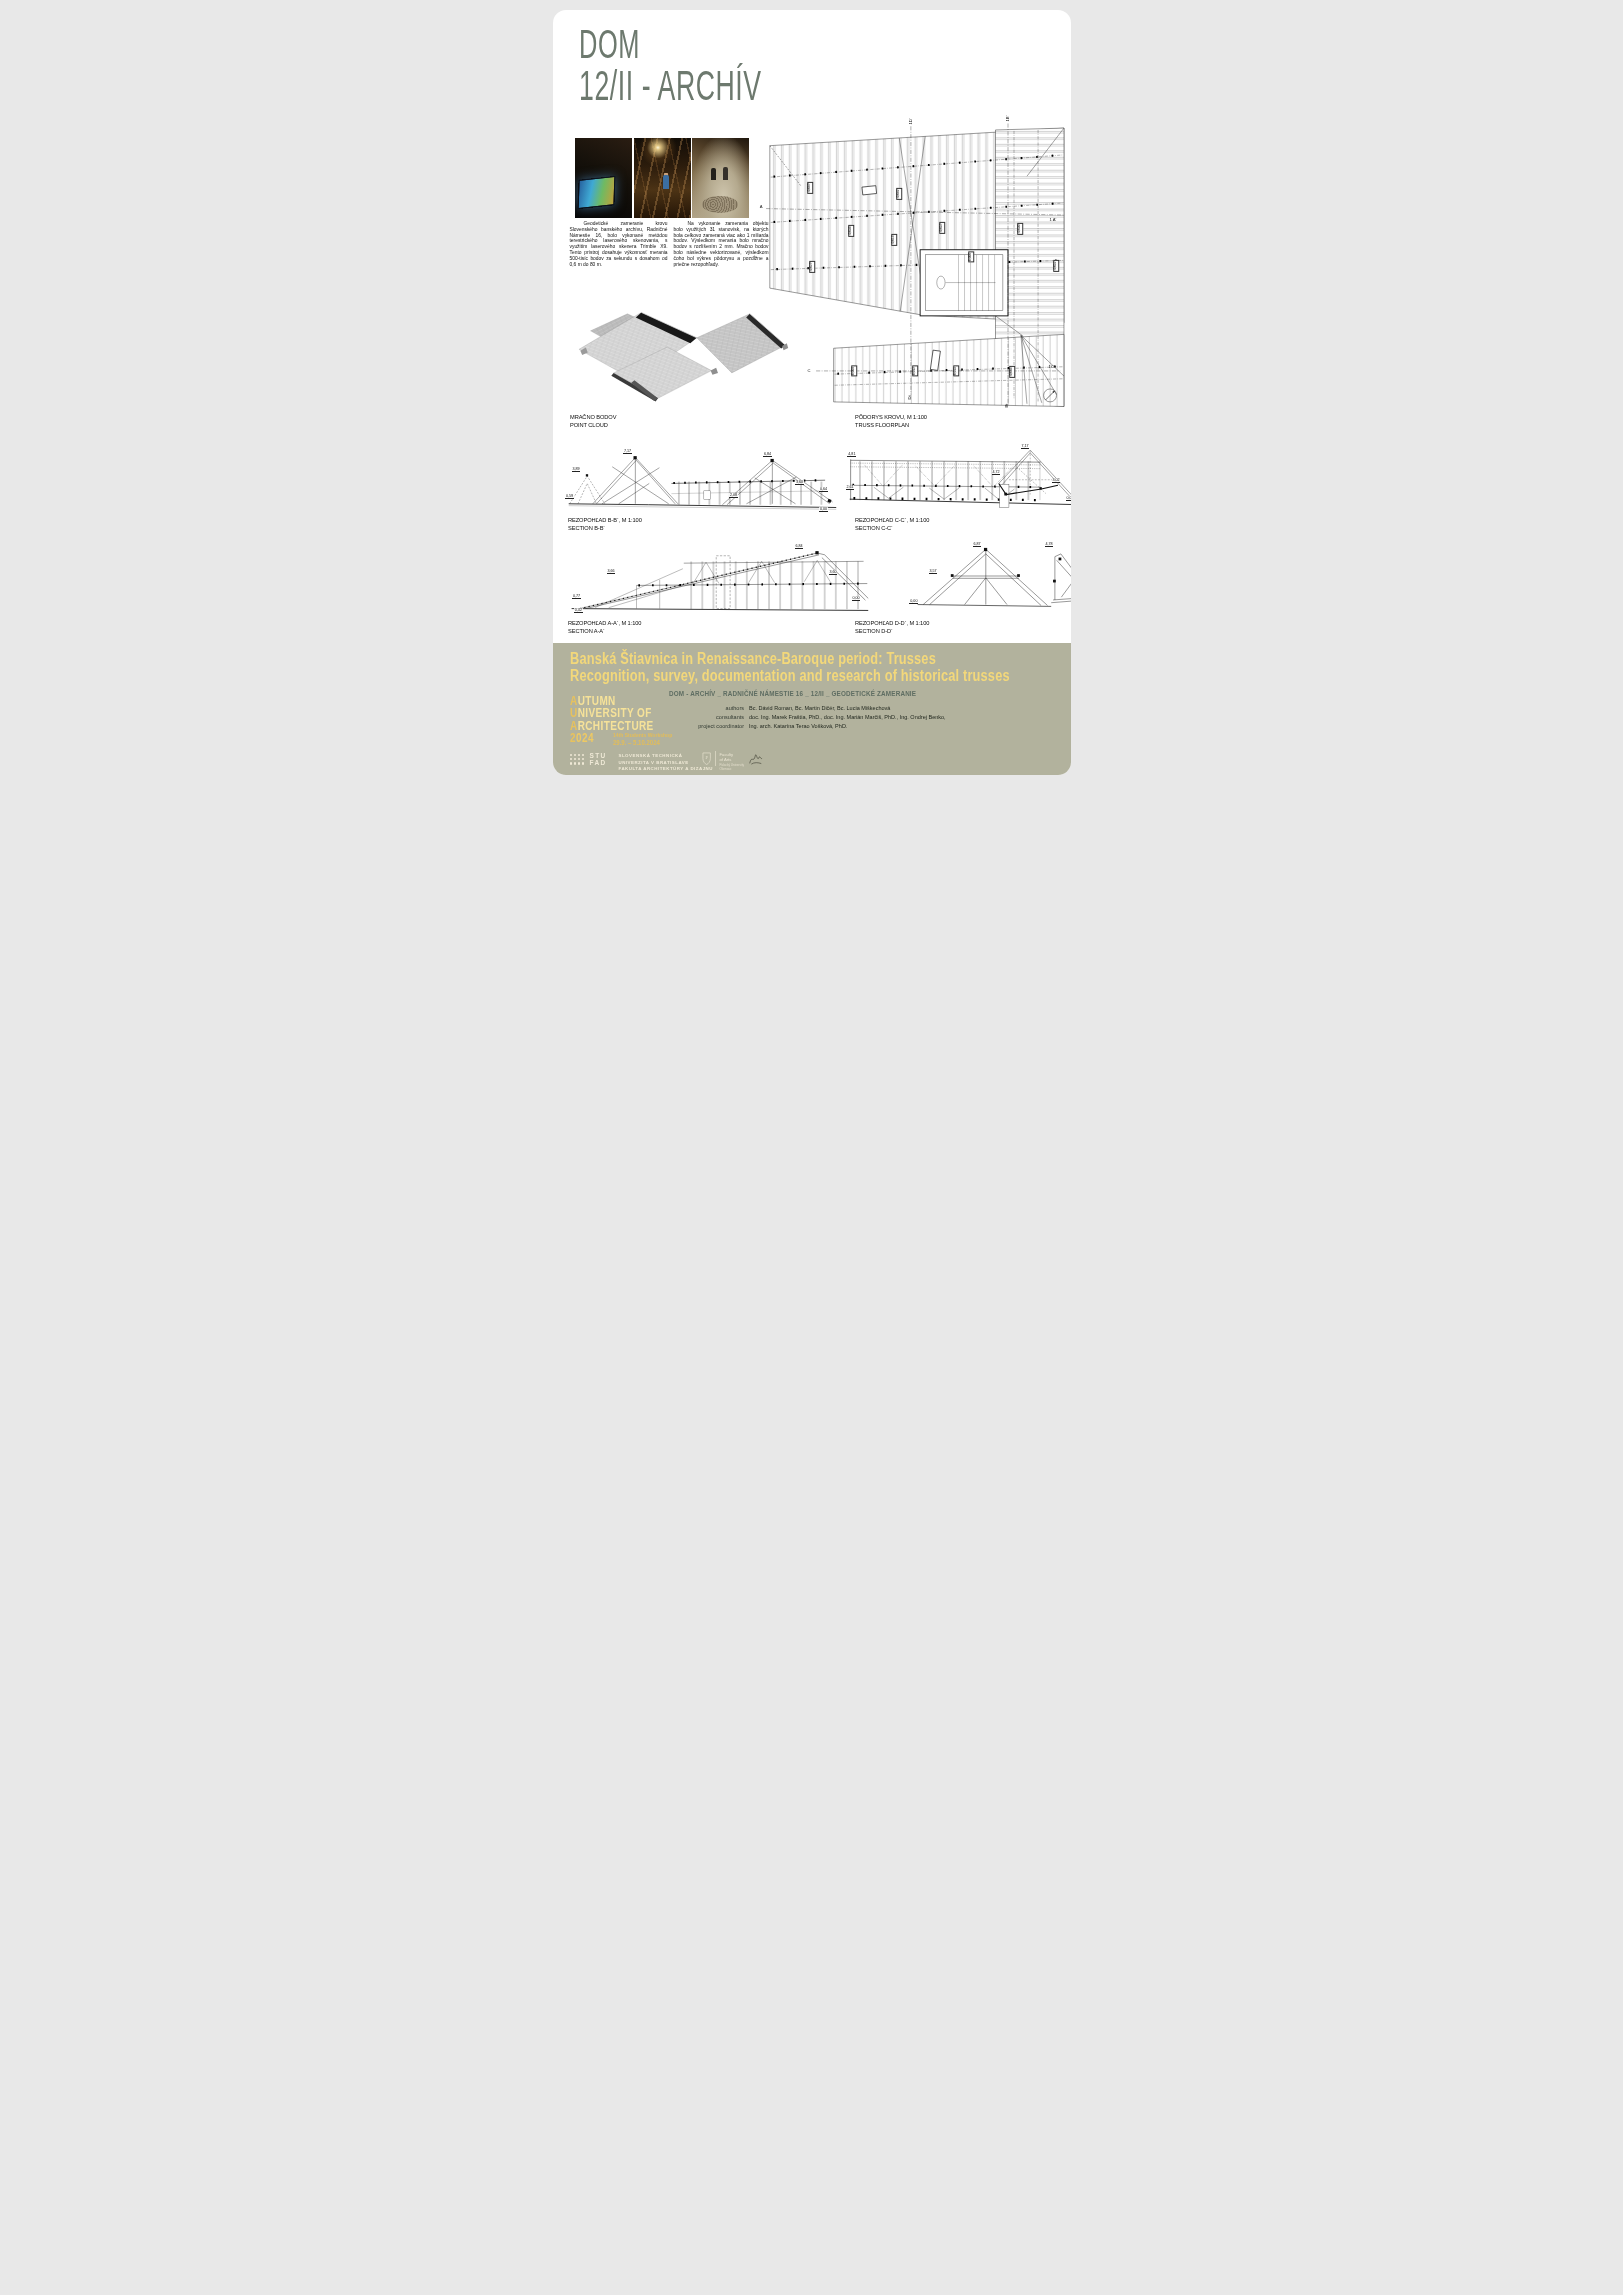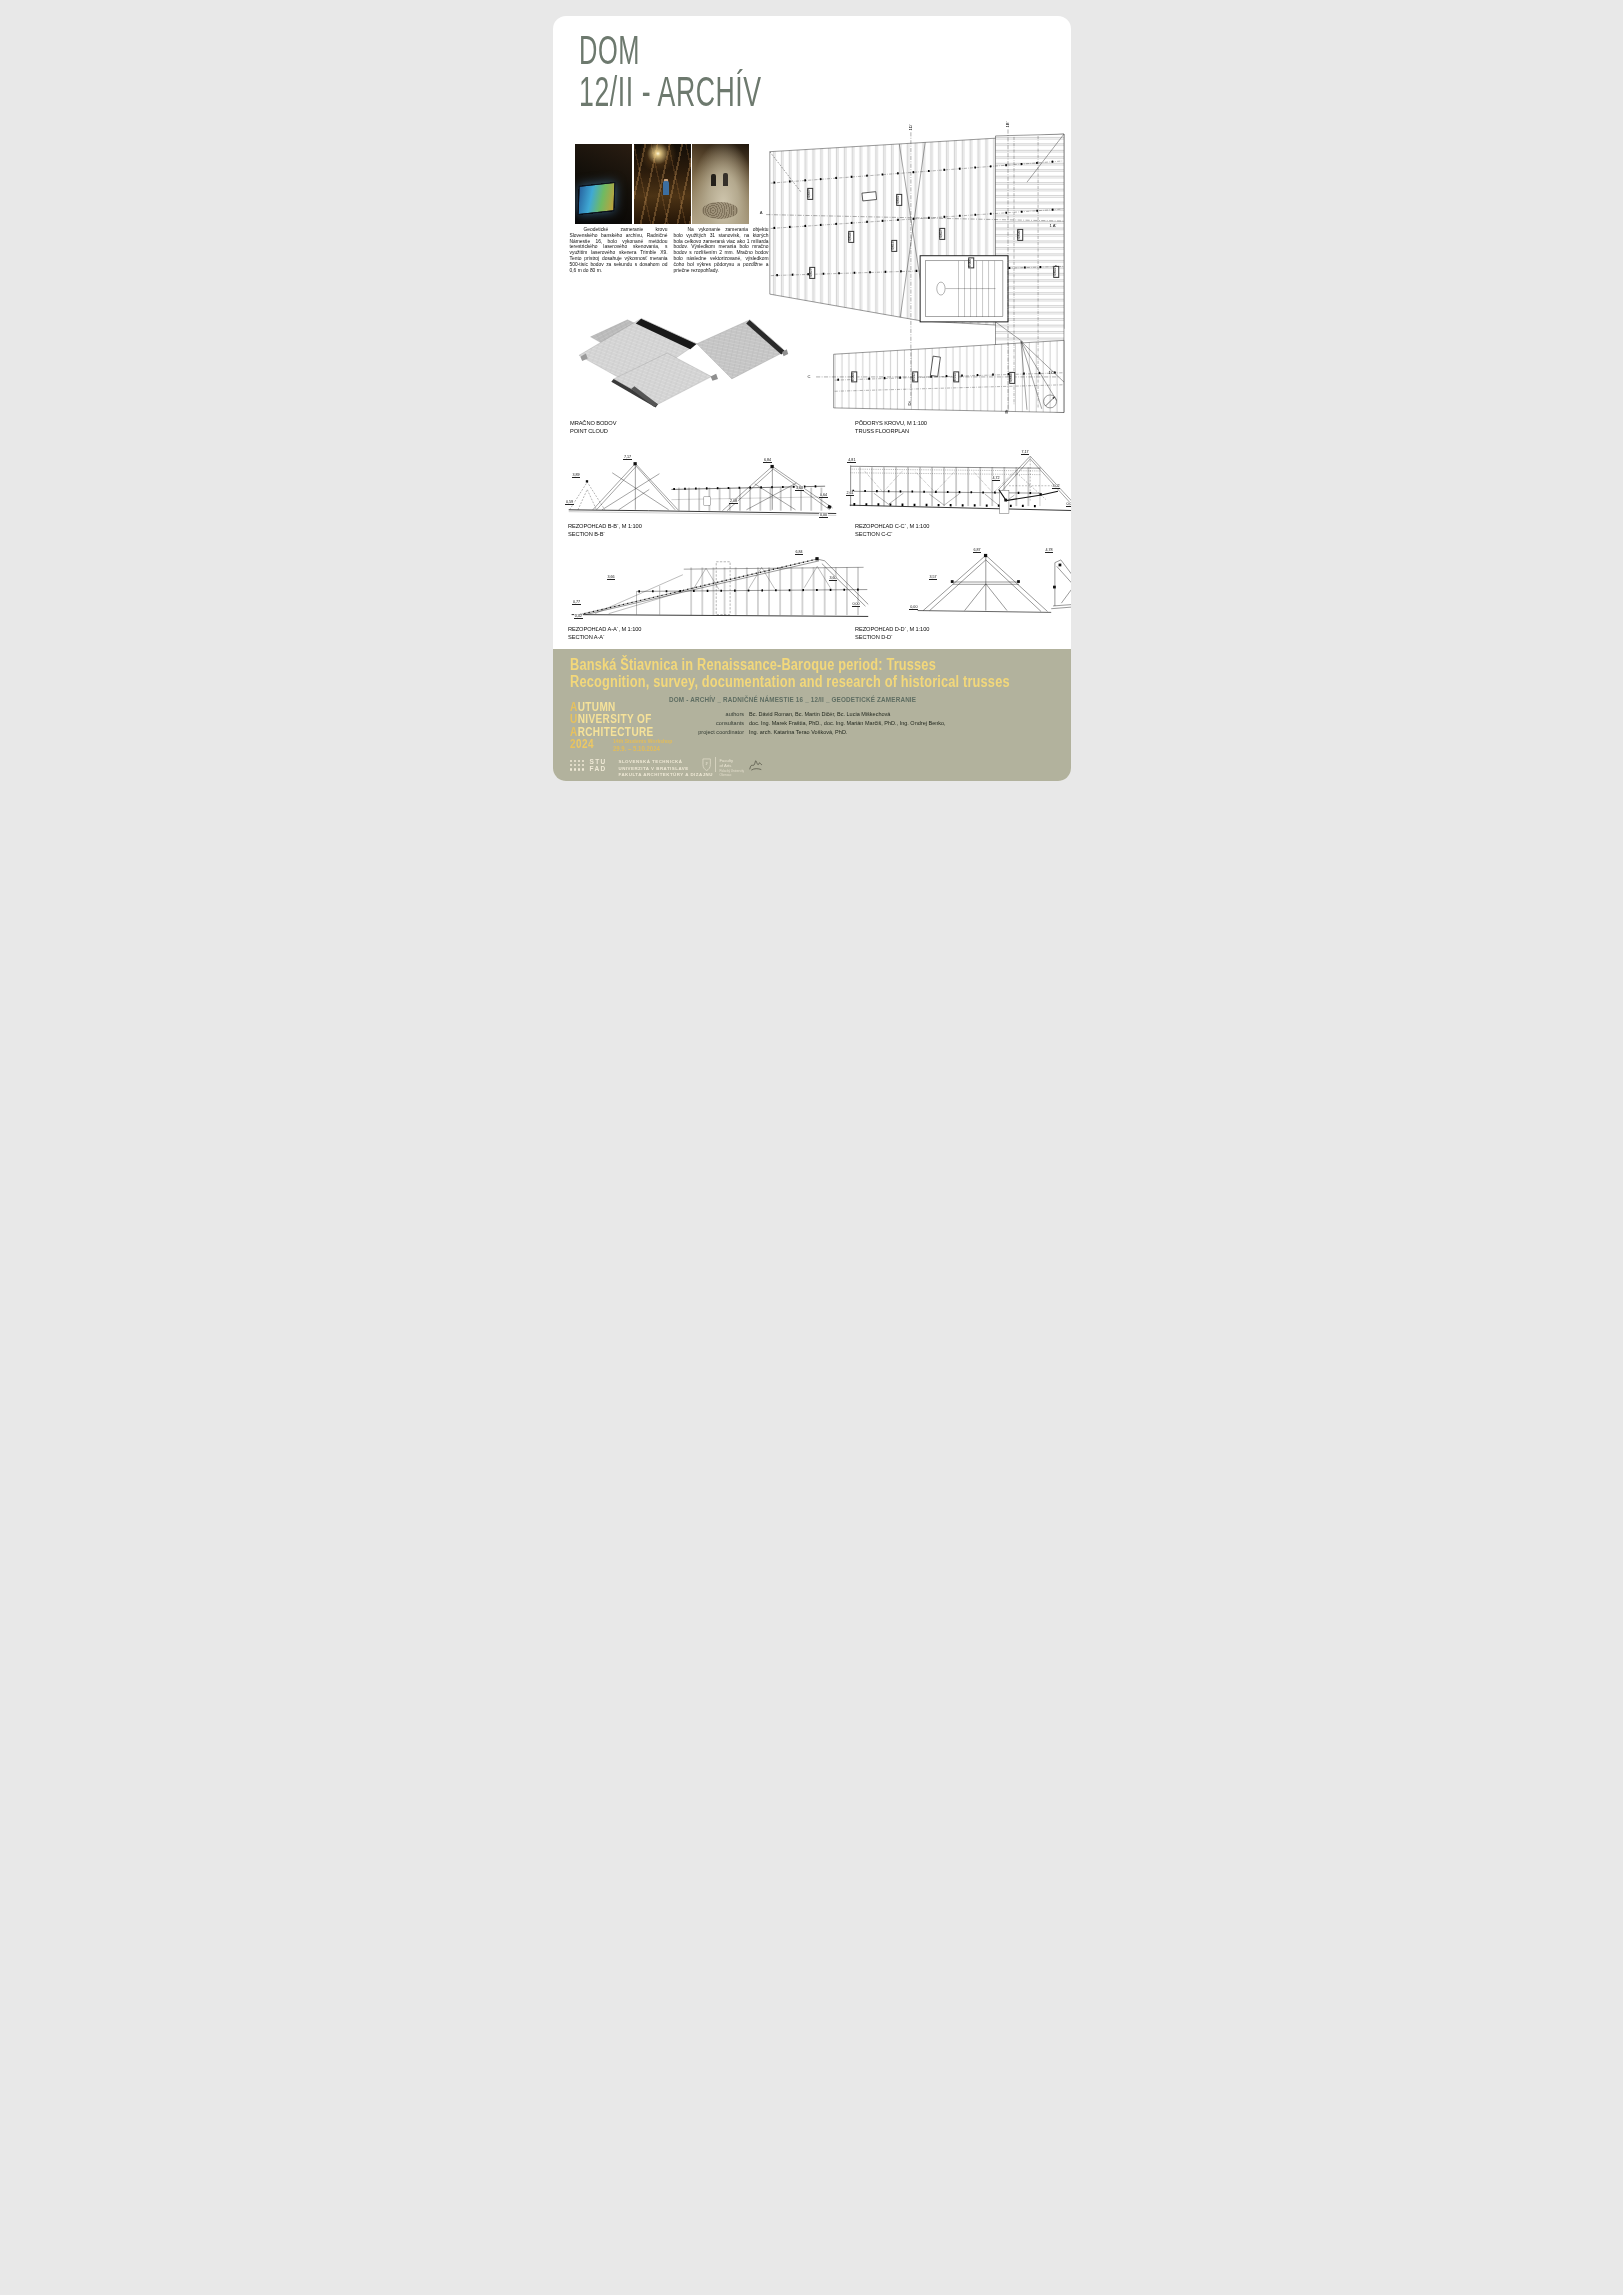--- a/index.html
+++ b/index.html
@@ -1,16 +1,16 @@
 <!DOCTYPE html>
 <html style="font-size:7.4px"><head>
 <meta charset="utf-8">
 <style>
   html,body{margin:0;padding:0;background:#e8e8e8;}
-  .poster{position:relative;width:518px;height:765px;background:#ffffff;margin:16px auto;
+  .poster{position:relative;width:518px;height:765px;background:#ffffff;margin:10px auto;
           font-family:"Liberation Sans",sans-serif;overflow:hidden;border-radius:13px;}
   .abs{position:absolute;}
   
   .title{color:#6d796e;font-weight:500;letter-spacing:0.9px;transform:scaleX(.62);transform-origin:left top;white-space:nowrap;}
   .t1{font-size:41px;} .t2{font-size:43px;}
   
   .photo{position:absolute;top:128px;width:57px;height:80px;overflow:hidden;}
   .p1{left:22px;background:linear-gradient(205deg,#2a1d12 0%,#14100a 45%,#060505 100%);}
   .p1 .screen{position:absolute;left:7%;bottom:14%;width:62%;height:34%;
       background:linear-gradient(100deg,#27629f 0%,#3fa9d4 35%,#6fba62 65%,#c2a03b 100%);

